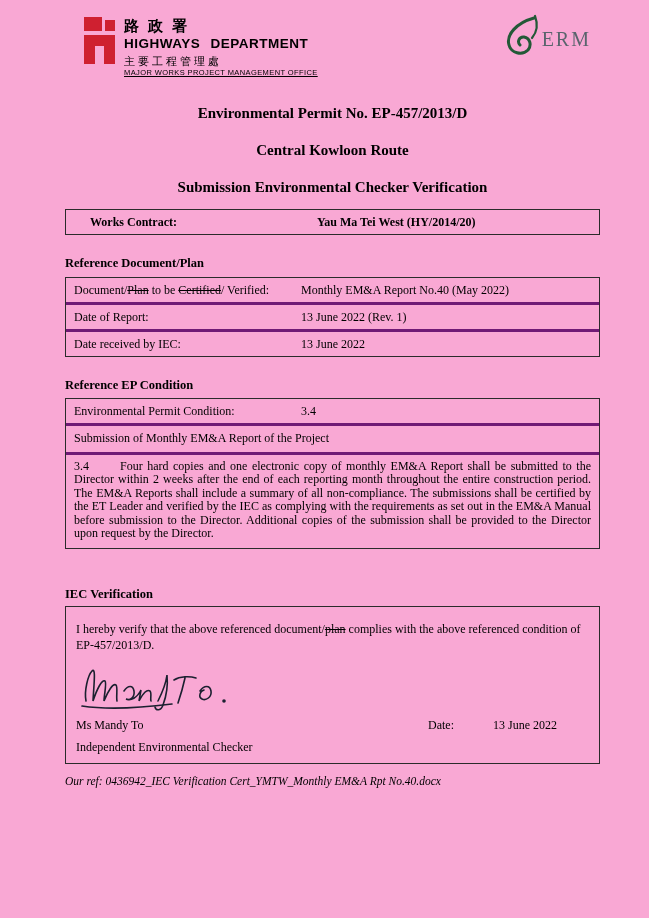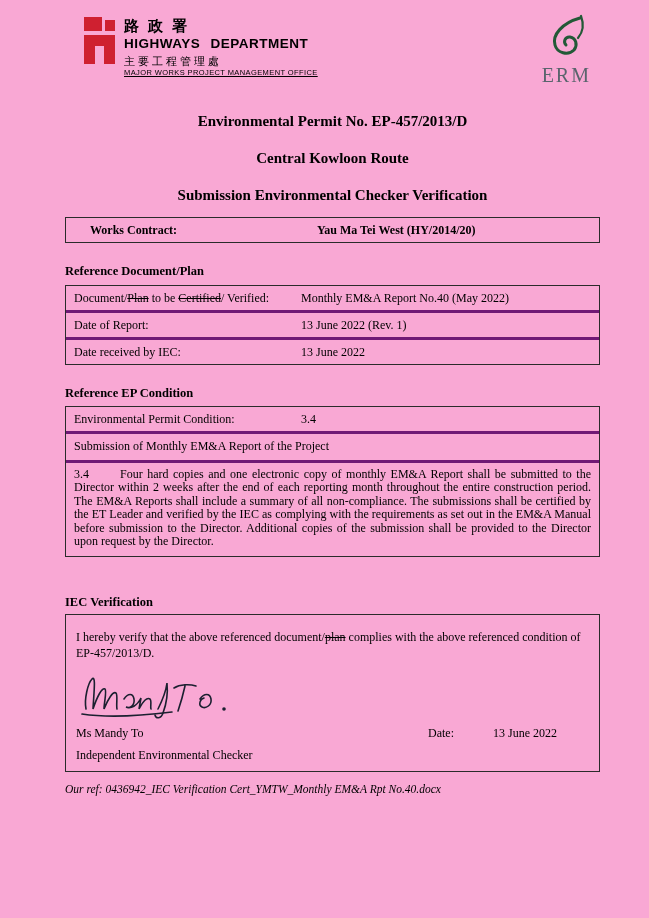--- a/index.html
+++ b/index.html
@@ -17,21 +17,21 @@
   .hyd-block { display:flex; gap:9px; }
   .hyd-text { display:flex; flex-direction:column; padding-top:1px; }
   .hyd-cn { font-family:"DejaVu Sans",sans-serif; font-size:15px; font-weight:bold;
             letter-spacing:9px; line-height:18px; }
   .hyd-en { font-family:"Liberation Sans","DejaVu Sans",sans-serif; font-size:13.5px;
             font-weight:bold; word-spacing:6px; line-height:17px; letter-spacing:0.5px; }
   .office-cn { font-family:"DejaVu Sans",sans-serif; font-size:11px; letter-spacing:3px;
                line-height:13px; margin-top:3px; }
   .office-en { font-family:"Liberation Sans","DejaVu Sans",sans-serif; font-size:7.5px;
                letter-spacing:0.4px; line-height:10px;text-decoration:underline; }
-  .erm-block { display:flex; flex-direction:column; align-items:center; margin-top:-2px; }
+  .erm-block { display:flex; flex-direction:row; align-items:center; margin-top:-2px; }
   .erm-text { font-size:20px; letter-spacing:2px; color:#5a646d; line-height:22px; }
 
   
   .titles { text-align:center; margin-top:26px; }
   .title-line { font-size:15px; font-weight:bold; line-height:19px; margin-bottom:18px; }
   .title-line:last-child { margin-bottom:0; }
 
   
   .tbl { border:1px solid #2b2b2b; font-size:12px; }
   .tr { display:flex; padding:4px 8px; line-height:16px; }

